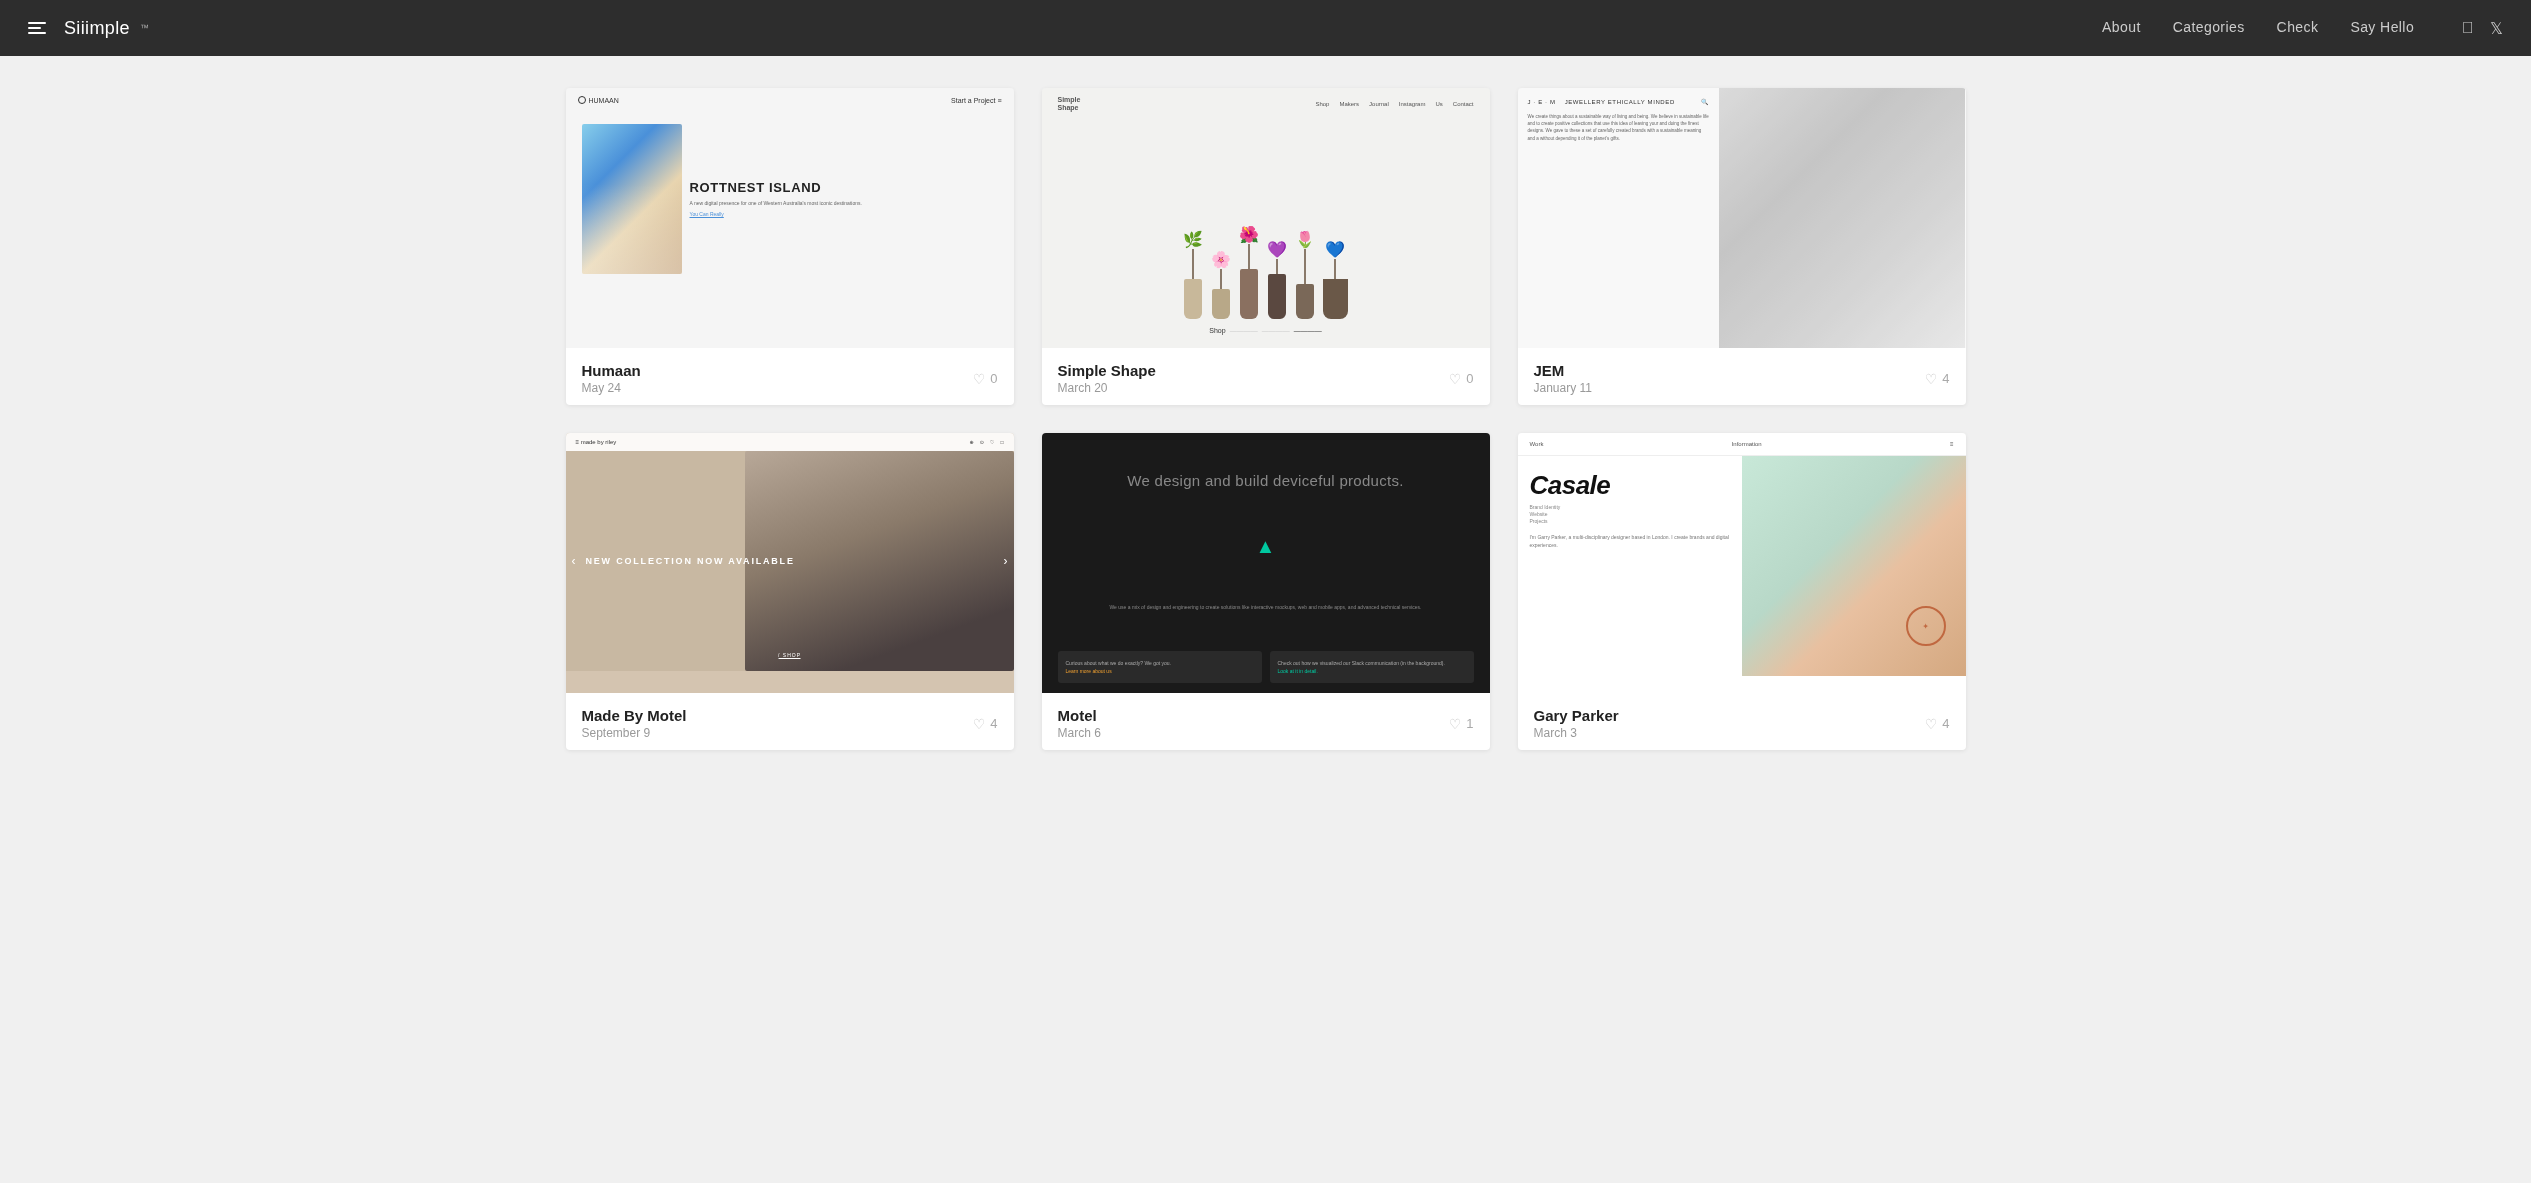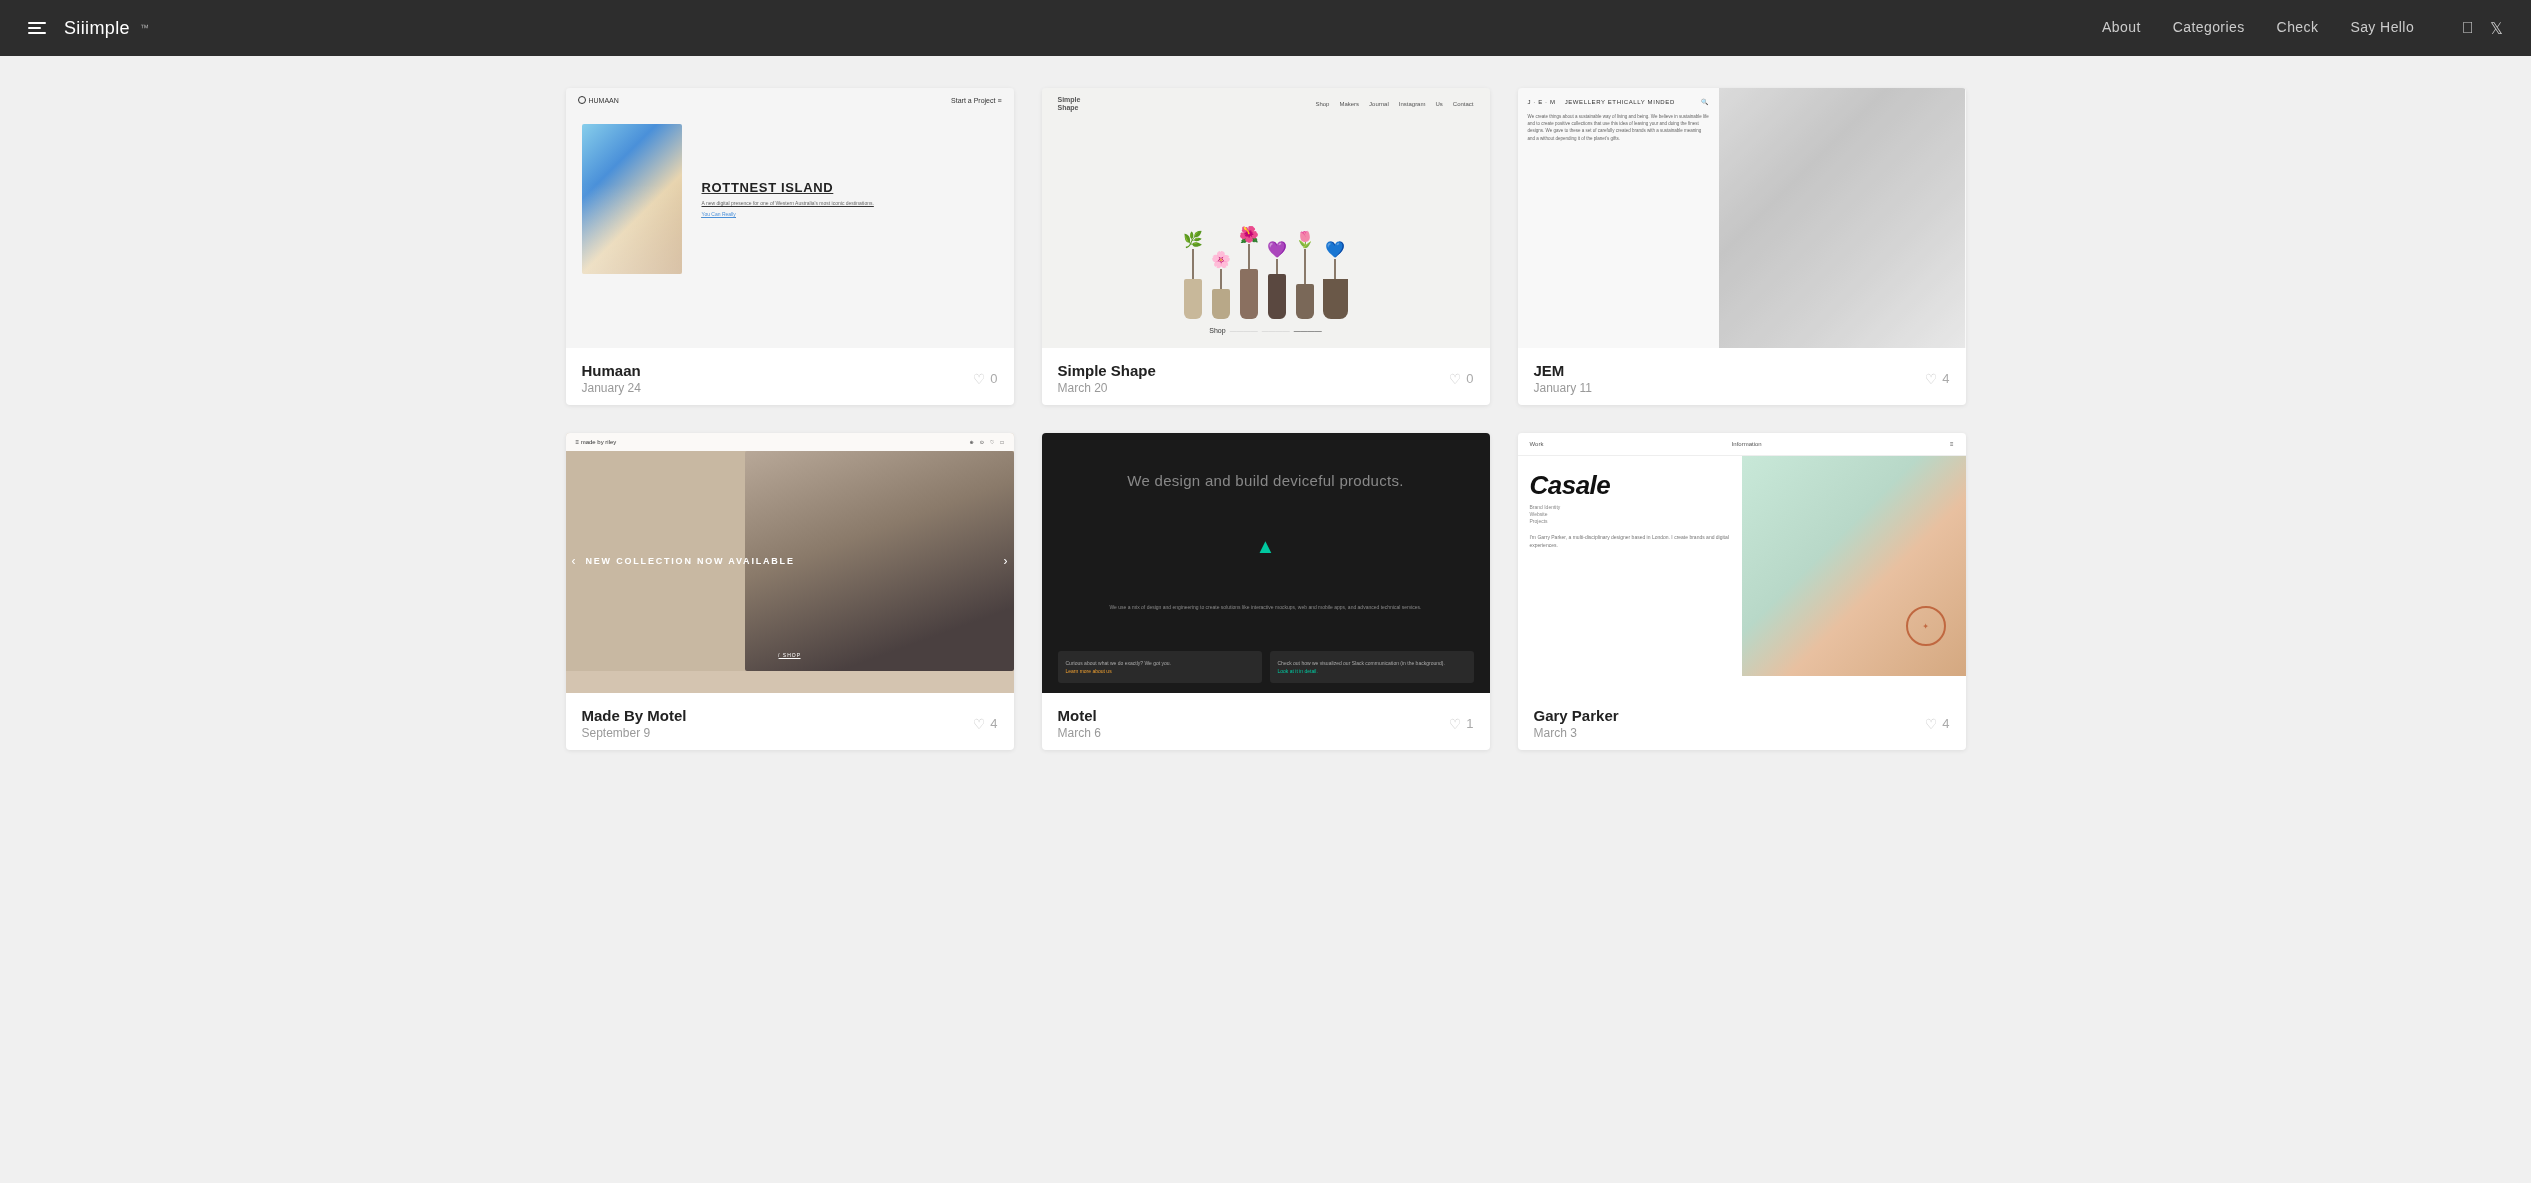--- a/index.html
+++ b/index.html
@@ -122,22 +122,21 @@
       position: relative;
       overflow: hidden;
     }
     .prev-humaan-img-overlay {
       position: absolute;
       bottom: 0; left: 0; right: 0;
       height: 60%;
       background: linear-gradient(to bottom, transparent, rgba(255,255,255,0.3));
     }
     .prev-humaan-text {
-      padding-left: 20px;
-      text-decoration: underline;
+      padding-left: 8px;
     }
     .prev-humaan-title {
       font-size: 13px;
       font-weight: 800;
       letter-spacing: 0.05em;
       line-height: 1.1;
       color: #222;
     }
     .prev-humaan-subtitle {
       font-size: 5px;
@@ -493,21 +492,21 @@
               <div class="prev-humaan-title">ROTTNEST ISLAND</div>
               <div class="prev-humaan-subtitle">A new digital presence for one of Western Australia's most iconic destinations.</div>
               <div class="prev-humaan-link">You Can Really</div>
             </div>
           </div>
         </div>
       </div>
       <div class="card-meta">
         <div>
           <div class="card-title">Humaan</div>
-          <div class="card-date">January 24</div>
+          <div class="card-date">May 24</div>
         </div>
         <div class="card-likes">
           <span class="heart-icon">♡</span>
           <span class="likes-count">0</span>
         </div>
       </div>
     </div>
 
     <div class="card">
       <div class="card-thumb">

